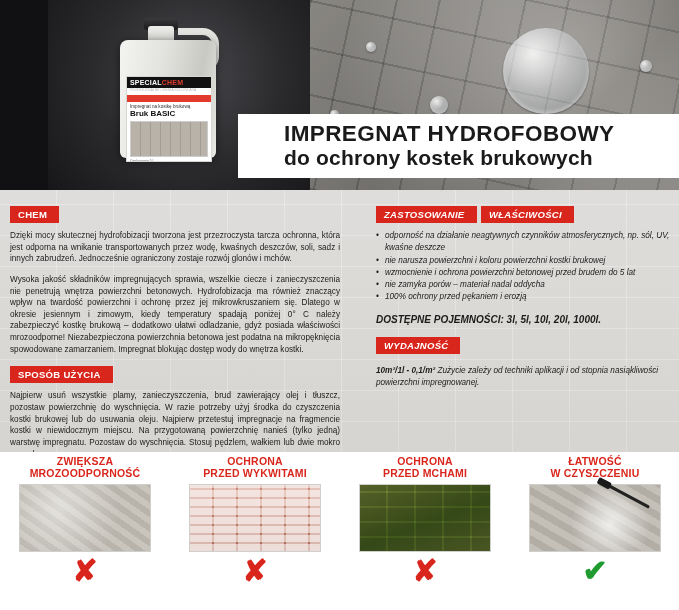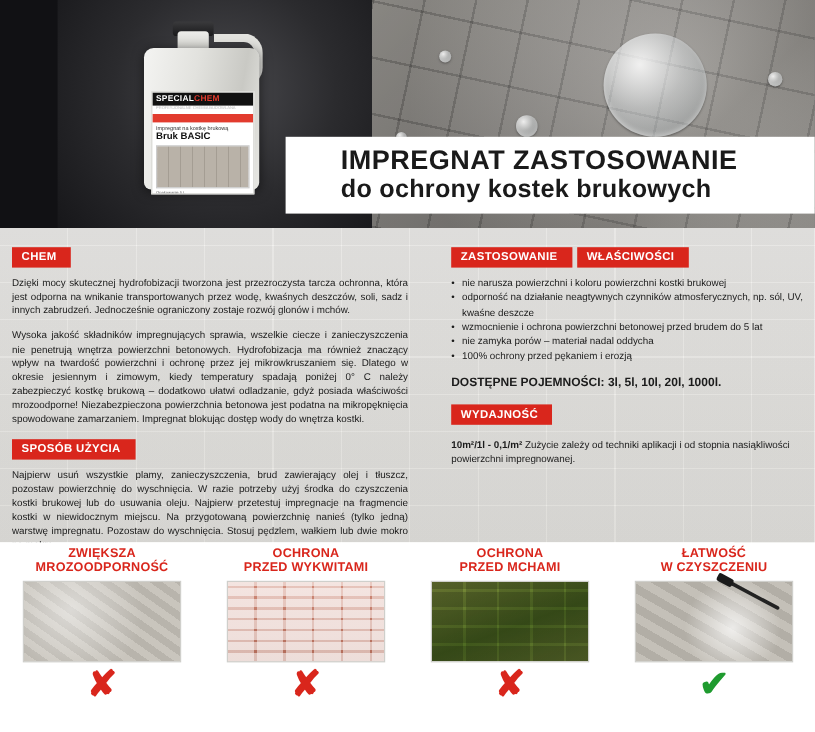--- a/index.html
+++ b/index.html
@@ -113,21 +113,21 @@
 
   
   .body{
     position:absolute;left:0;top:190px;width:679px;height:262px;
     background:
       repeating-linear-gradient(0deg, rgba(0,0,0,.045) 0 30px, rgba(0,0,0,0) 30px 31px),
       repeating-linear-gradient(90deg, rgba(0,0,0,.045) 0 56px, rgba(0,0,0,0) 56px 57px),
       linear-gradient(180deg,#f2f1ef,#e9e8e4);
   }
   .col-left{position:absolute;left:10px;top:14px;width:330px;}
-  .col-right{position:absolute;left:376px;top:14px;width:294px;}
+  .col-right{position:absolute;left:376px;top:14px;width:294px;font-style:italic;}
 
   .hdr{
     display:inline-block;background:#d9261c;color:#fff;
     font-size:9.5px;font-weight:bold;letter-spacing:.3px;
     padding:3px 12px 3px 8px;margin-bottom:7px;
   }
   .para{
     font-size:8.2px;color:#1b1b1b;line-height:1.42;
     text-align:justify;margin:0 0 9px 0;
   }
@@ -238,43 +238,43 @@
       <div class="drop d4"></div>
       <div class="drop d5"></div>
       <div class="drop d6"></div>
       <div class="drop d7"></div>
       <div class="drop d8"></div>
       <div class="drop d9"></div>
       <div class="drop d10"></div>
     </div>
 
     <div class="title-box">
-      <div class="title-1">IMPREGNAT ZASTOSOWANIE</div>
+      <div class="title-1">IMPREGNAT HYDROFOBOWY</div>
       <div class="title-2">do ochrony kostek brukowych</div>
     </div>
   </div>
 
   <div class="body">
 
     <div class="col-left">
       <div class="hdr">CHEM</div>
       <p class="para">Dzięki mocy skutecznej hydrofobizacji tworzona jest przezroczysta tarcza ochronna, która jest odporna na wnikanie transportowanych przez wodę, kwaśnych deszczów, soli, sadz i innych zabrudzeń. Jednocześnie ograniczony zostaje rozwój glonów i mchów.</p>
       <p class="para">Wysoka jakość składników impregnujących sprawia, wszelkie ciecze i zanieczyszczenia nie penetrują wnętrza powierzchni betonowych. Hydrofobizacja ma również znaczący wpływ na twardość powierzchni i ochronę przez jej mikrowkruszaniem się. Dlatego w okresie jesiennym i zimowym, kiedy temperatury spadają poniżej 0° C należy zabezpieczyć kostkę brukową – dodatkowo ułatwi odladzanie, gdyż posiada właściwości mrozoodporne! Niezabezpieczona powierzchnia betonowa jest podatna na mikropęknięcia spowodowane zamarzaniem. Impregnat blokując dostęp wody do wnętrza kostki.</p>
 
       <div class="hdr">SPOSÓB UŻYCIA</div>
       <p class="para">Najpierw usuń wszystkie plamy, zanieczyszczenia, brud zawierający olej i tłuszcz, pozostaw powierzchnię do wyschnięcia. W razie potrzeby użyj środka do czyszczenia kostki brukowej lub do usuwania oleju. Najpierw przetestuj impregnacje na fragmencie kostki w niewidocznym miejscu. Na przygotowaną powierzchnię nanieś (tylko jedną) warstwę impregnatu. Pozostaw do wyschnięcia. Stosuj pędzlem, wałkiem lub dwie mokro na mokro.</p>
     </div>
 
     <div class="col-right">
       <div class="hdr">ZASTOSOWANIE</div>
 
       <div class="hdr">WŁAŚCIWOŚCI</div>
       <ul class="bullets">
+        <li>odporność na działanie neagtywnych czynników atmosferycznych, np. sól, UV, kwaśne deszcze</li>
         <li>nie narusza powierzchni i koloru powierzchni kostki brukowej</li>
-        <li>odporność na działanie neagtywnych czynników atmosferycznych, np. sól, UV, kwaśne deszcze</li>
         <li>wzmocnienie i ochrona powierzchni betonowej przed brudem do 5 lat</li>
         <li>nie zamyka porów – materiał nadal oddycha</li>
         <li>100% ochrony przed pękaniem i erozją</li>
       </ul>
       <p class="strong-line">DOSTĘPNE POJEMNOŚCI: 3l, 5l, 10l, 20l, 1000l.</p>
 
       <div class="hdr" style="margin-top:12px">WYDAJNOŚĆ</div>
       <p class="note"><b>10m²/1l - 0,1/m²</b><span> Zużycie zależy od techniki aplikacji i od stopnia nasiąkliwości powierzchni impregnowanej.</span></p>
     </div>
   </div>

